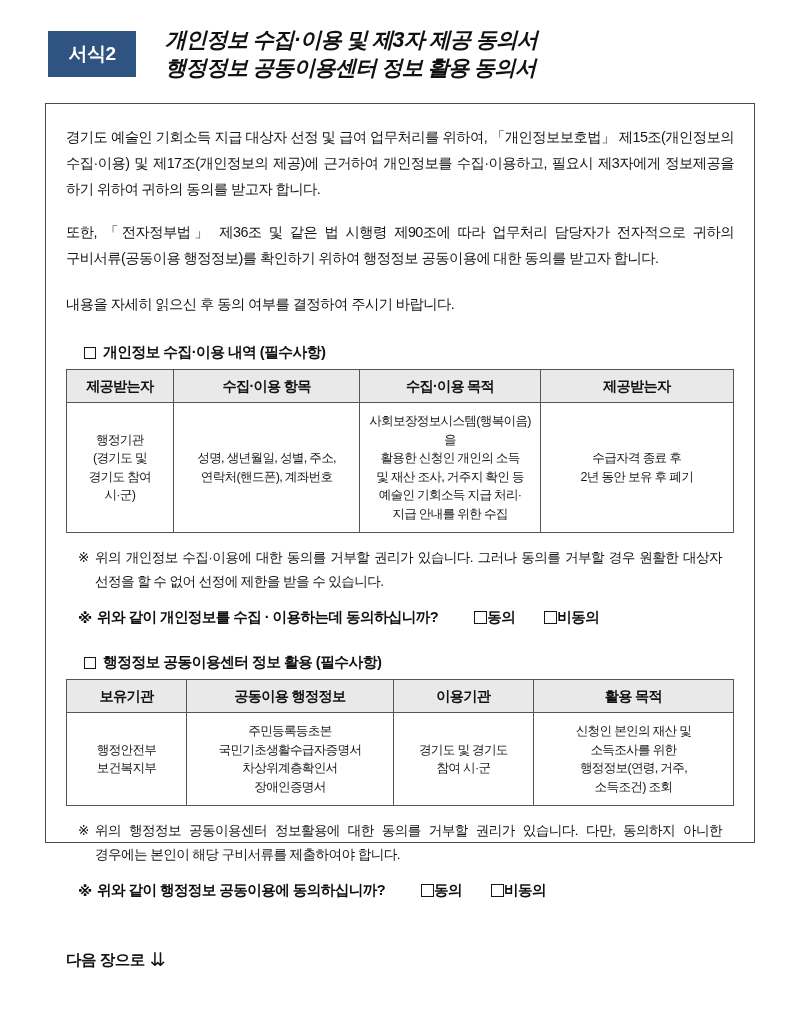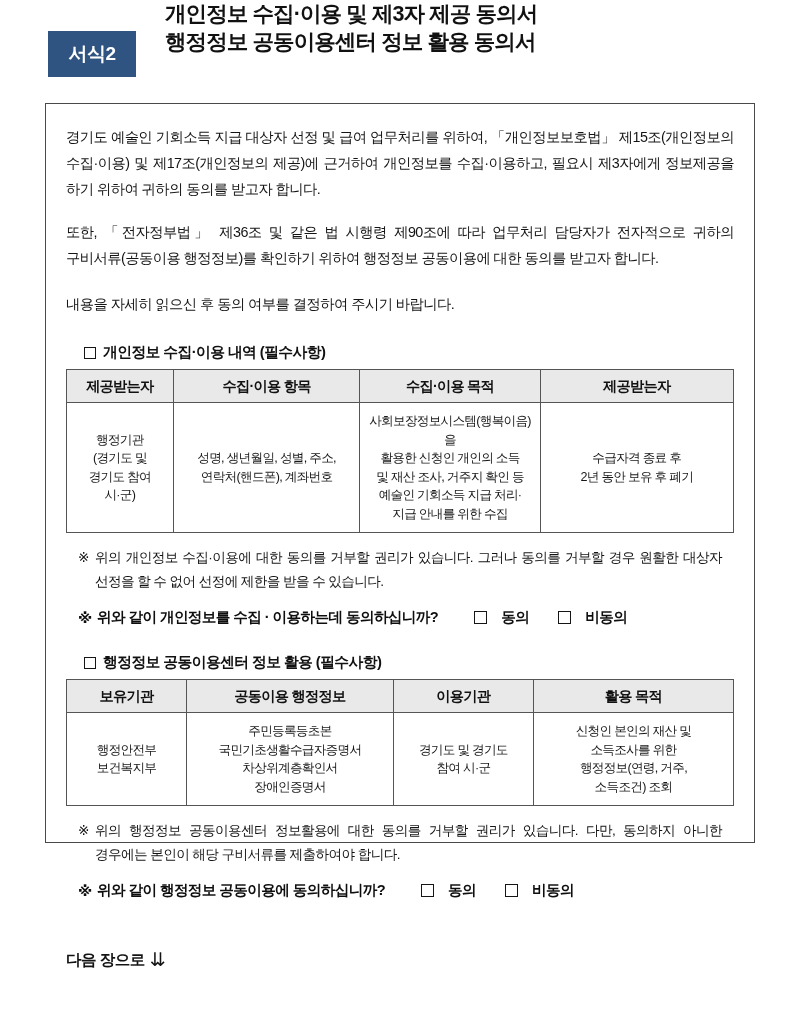--- a/index.html
+++ b/index.html
@@ -36,20 +36,22 @@
     font-size: 19px;
     font-weight: bold;
     letter-spacing: -0.5px;
     display: flex;
     align-items: center;
     justify-content: center;
     box-sizing: border-box;
   }
   .title-block {
     margin-left: 16px;
+    margin-top: 26px;
+    font-style: italic;
   }
   .title-line {
     font-size: 21.5px;
     font-weight: bold;
     color: #111111;
     letter-spacing: -0.9px;
     line-height: 28px;
     white-space: nowrap;
   }
 
@@ -178,21 +180,21 @@
   }
   .opts {
     display: flex;
     align-items: center;
     gap: 9px;
     margin-left: 16px;
   }
   .opt {
     display: flex;
     align-items: center;
-    gap: 14px;
+    gap: 0;
     font-weight: bold;
     font-size: 14.6px;
     padding-left: 20px;
   }
   .opt .box-glyph {
     width: 13px;
     height: 13px;
     border-width: 1.9px;
   }
 

